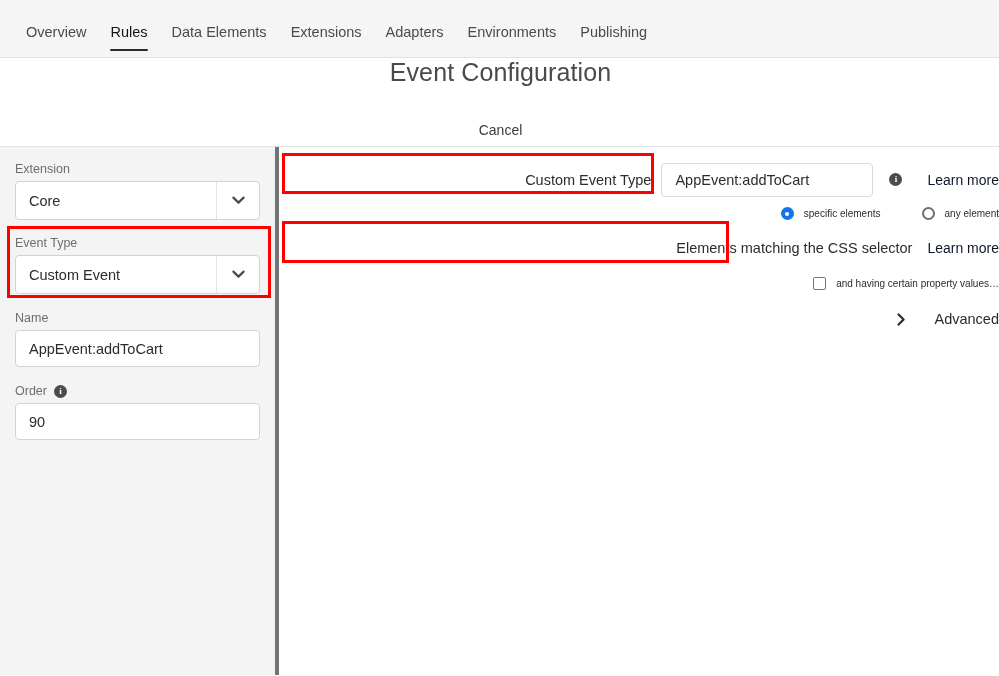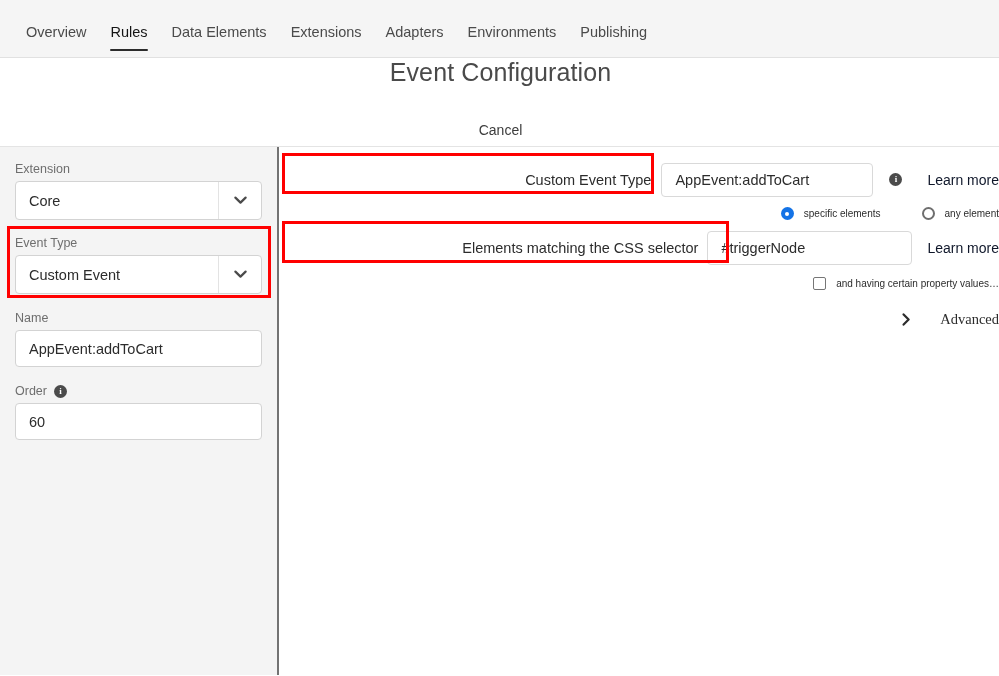--- a/index.html
+++ b/index.html
@@ -102,21 +102,21 @@
   }
 
   
   #content {
     display: flex;
     height: 528px;
   }
   #sidebar {
     width: 279px;
     background: #f4f4f4;
-    border-right: 2px solid #737373;
+    border-right: 4px solid #737373;
     box-sizing: border-box;
     padding: 15px 15px 0 15px;
     position: relative;
   }
   #main {
     flex: 1;
     background: #ffffff;
     position: relative;
     padding: 12px 0 0 0;
   }
@@ -312,21 +312,21 @@
     <div class="field-group" style="margin-top:17px;">
       <div class="field-label">Name</div>
       <div class="text-input" placeholder="">AppEvent:addToCart</div>
     </div>
 
     <div class="field-group" style="margin-top:17px;">
       <div class="field-label">
         <span>Order</span>
         <span class="info-dot">i</span>
       </div>
-      <div class="text-input" placeholder="">60</div>
+      <div class="text-input" placeholder="">90</div>
     </div>
 
     <div class="hl" style="left:7px; top:79px; width:264px; height:72px;"></div>
   </div>
 
   <div id="main">
 
     <div class="row" style="height:41px;">
       <span class="row-label">Custom Event Type</span>
       <div class="main-input" style="width:212px; margin-left:10px;" placeholder="">AppEvent:addToCart</div>
@@ -338,34 +338,33 @@
       <span class="radio-outer on">
           <span class="radio-dot"></span>
         </span>
       <span class="radio-label">specific elements</span>
       <span class="radio-outer off" style="margin-left:41px;"></span>
       <span class="radio-label">any element</span>
     </div>
 
     <div class="row" style="height:42px;">
       <span class="row-label">Elements matching the CSS selector</span>
-      <div class="main-input" style="width:205px; margin-left:9px;" placeholder="">#triggerNode</div>
       <a class="learn-more" style="margin-left:15px;">Learn more</a>
     </div>
 
     <div class="row" style="height:28px;">
       <span class="checkbox"></span>
       <span class="radio-label">and having certain property values…</span>
     </div>
 
     <div class="row" style="height:44px; padding-left:15px;">
       <span style="display:inline-flex;width:12px;">
         <svg width="9" height="13" viewBox="0 0 9 13" aria-hidden="true">
             <path d="M1.6 1.4 L6.6 6.5 L1.6 11.6" fill="none" stroke="#2c2c2c" stroke-width="2.2" stroke-linecap="round" stroke-linejoin="round"></path>
           </svg>
       </span>
-      <span class="row-label" style="margin-left:26px;font-family:Liberation Serif, serif;">Advanced</span>
+      <span class="row-label" style="margin-left:26px;">Advanced</span>
     </div>
 
     <div class="hl" style="left:3px; top:6px; width:372px; height:41px;"></div>
     <div class="hl" style="left:3px; top:74px; width:447px; height:42px;"></div>
   </div>
 </div>
 
 </body></html>

